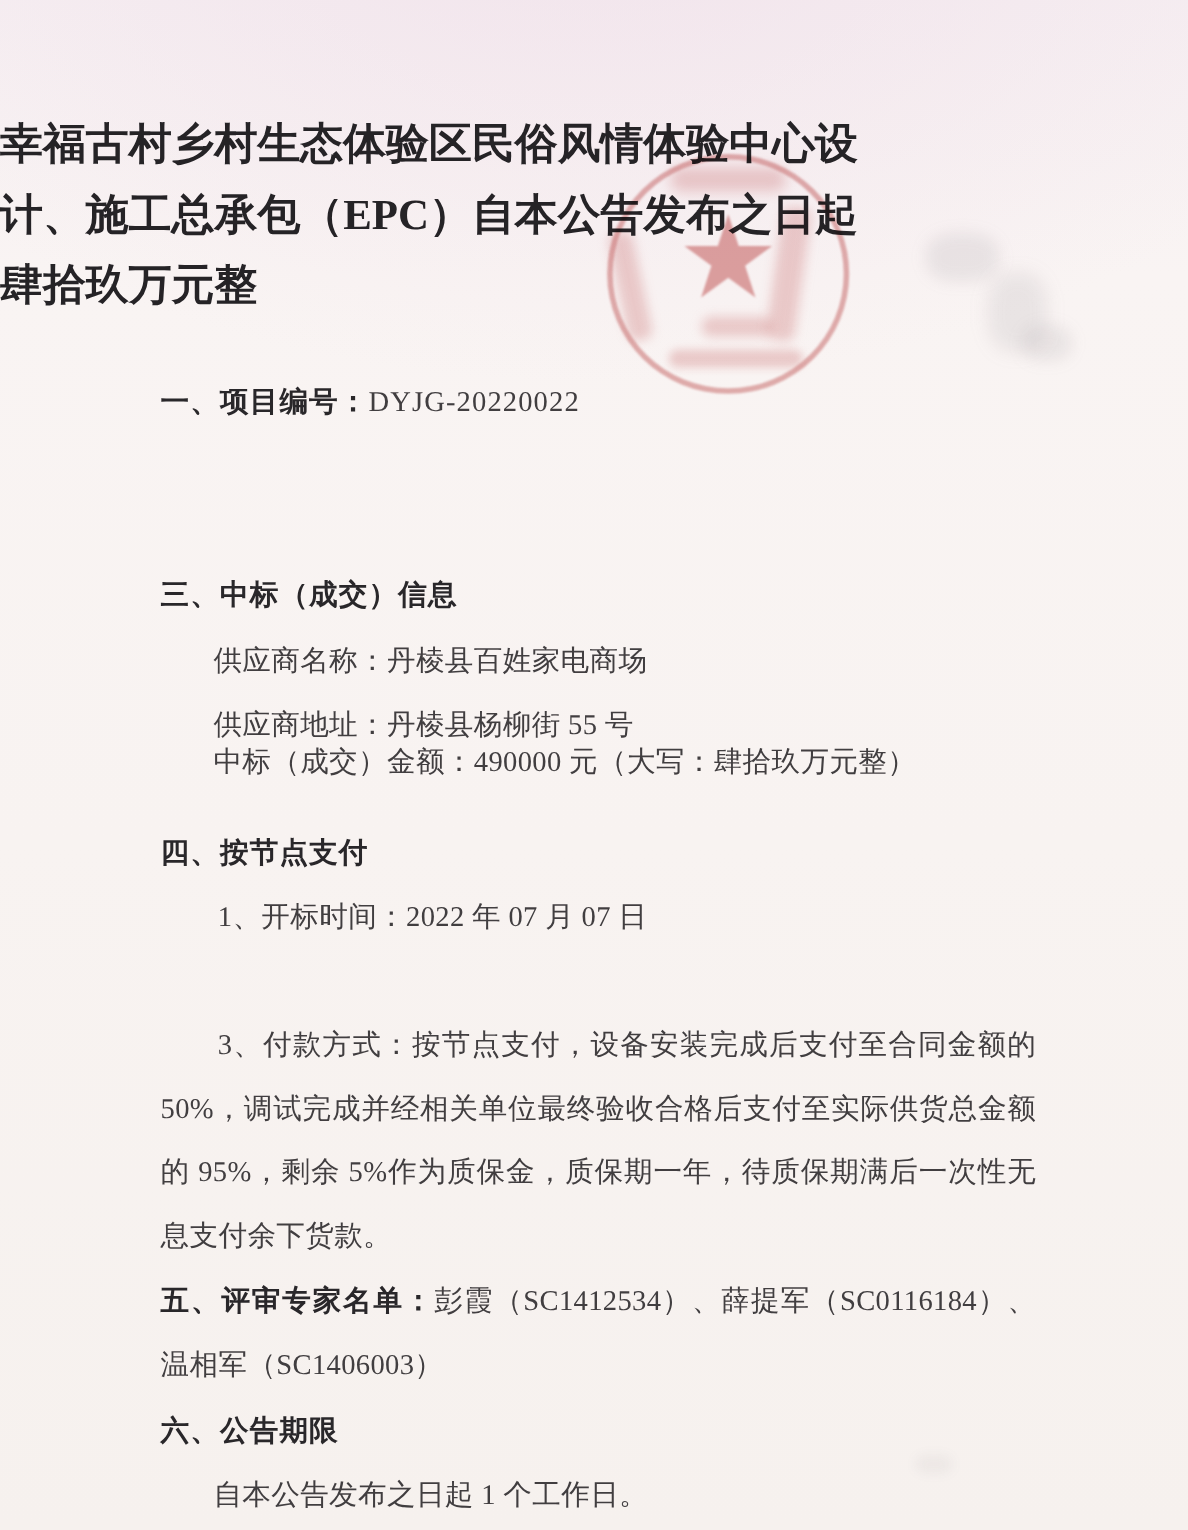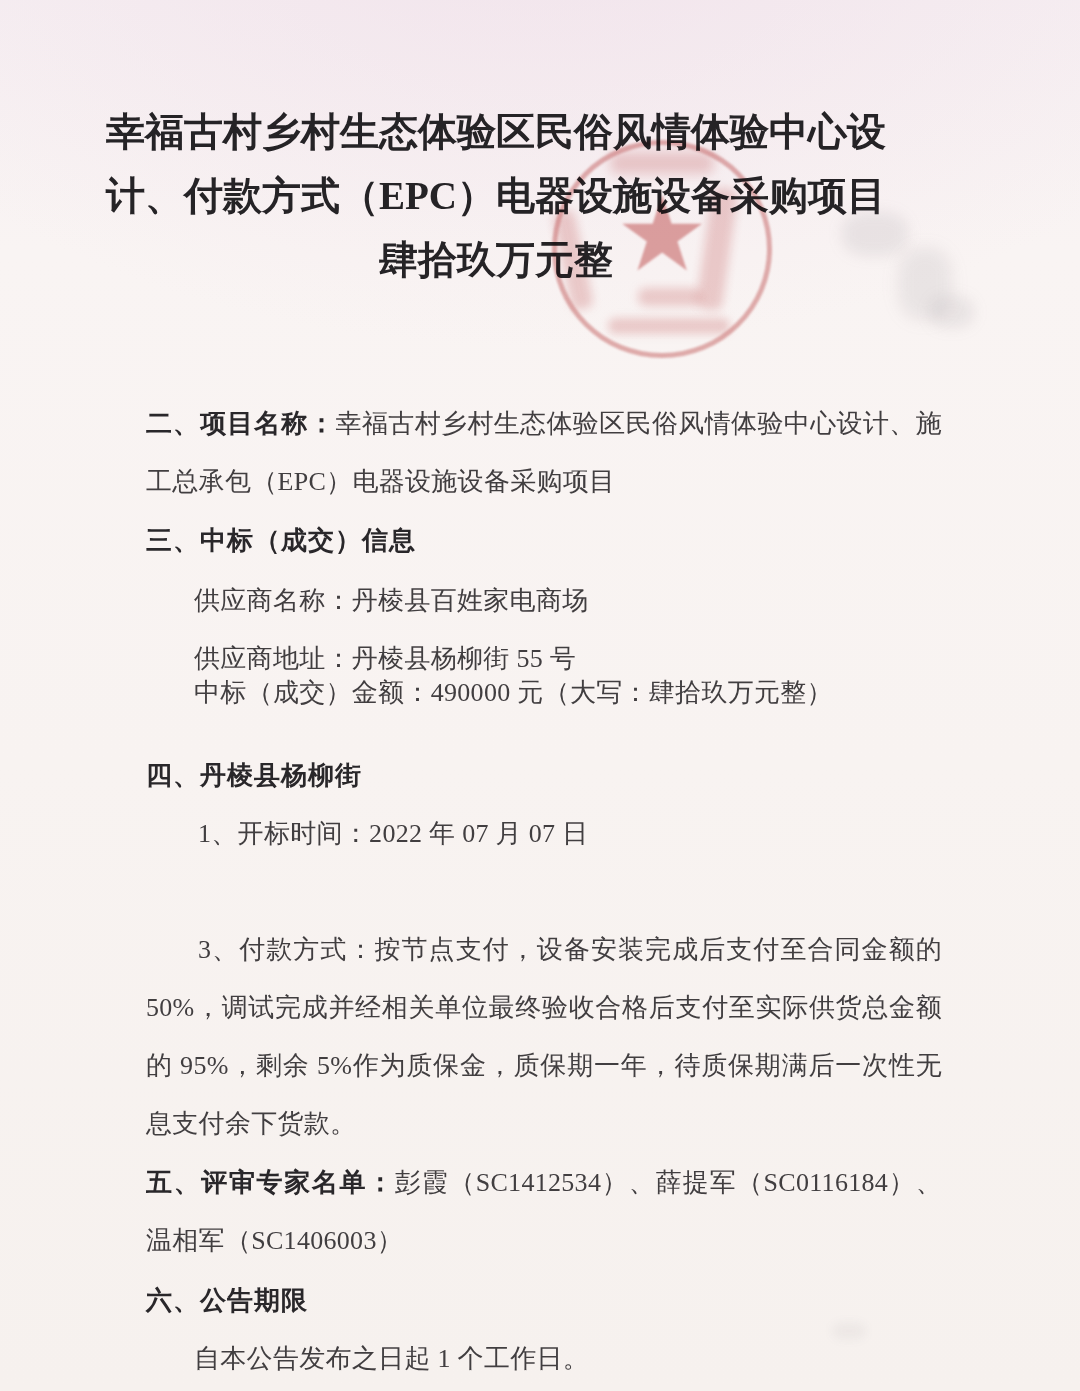--- a/index.html
+++ b/index.html
@@ -9,21 +9,20 @@
     overflow:hidden;
     background:
       radial-gradient(120% 55% at 50% -8%, rgba(236,214,228,.45), rgba(236,214,228,0) 60%),
       linear-gradient(180deg,#f6eff2 0%,#f9f4f3 18%,#f8f3f1 55%,#f6f1ee 100%);
     font-family:"Liberation Serif","DejaVu Serif",serif;
     color:#3a3739;
   }
   
   .title{
     position:absolute;left:0;top:100px;width:992px;
-    text-align:center;
     font-weight:700;
     font-size:39px;line-height:64px;letter-spacing:0px;
     color:#252326;
   }
   
   .line{
     position:absolute;left:146px;width:796px;margin:0;
     font-size:26px;line-height:58px;letter-spacing:.3px;
     color:#413e40;
     text-align:justify;
@@ -67,51 +66,51 @@
   .sm3{left:930px;top:296px;width:44px;height:32px;filter:blur(7px);}
   .sm4{left:832px;top:1322px;width:34px;height:18px;filter:blur(5px);opacity:.6;}
 </style>
 </head>
 <body>
 
 <div class="page">
 
   <div class="title">
     <div>幸福古村乡村生态体验区民俗风情体验中心设</div>
-    <div>计、付款方式（EPC）电器设施设备采购项目</div>
+    <div>计、施工总承包（EPC）自本公告发布之日起</div>
     <div>肆拾玖万元整</div>
   </div>
 
   <div class="seal">
     <div class="seal-ring"></div>
     <span class="seal-star">★</span>
     <div class="blob b1"></div>
     <div class="blob b2"></div>
     <div class="blob b3"></div>
     <div class="blob b4"></div>
     <div class="blob b5"></div>
   </div>
 
   <div class="smudge sm1"></div>
   <div class="smudge sm2"></div>
   <div class="smudge sm3"></div>
   <div class="smudge sm4"></div>
 
+  <p class="line" style="top:336px"><span class="h">一、项目编号：</span><span class="latin">DYJG-20220022</span></p>
 
-  <p class="line" style="top:394px"><span class="h">二、项目名称：</span><span>幸福古村乡村生态体验区民俗风情体验中心设计、施工总承包（EPC）电器设施设备采购项目</span></p>
 
   <p class="line" style="top:511px"><span class="h">三、中标（成交）信息</span></p>
 
   <p class="line sub" style="top:572px">供应商名称：丹棱县百姓家电商场</p>
 
   <p class="line sub" style="top:630px">供应商地址：丹棱县杨柳街 55 号</p>
 
   <p class="line sub" style="top:664px">中标（成交）金额：490000 元（大写：肆拾玖万元整）</p>
 
-  <p class="line" style="top:746px"><span class="h">四、丹棱县杨柳街</span></p>
+  <p class="line" style="top:746px"><span class="h">四、按节点支付</span></p>
 
   <p class="line num" style="top:805px">1、开标时间：2022 年 07 月 07 日</p>
 
 
   <p class="line num" style="top:921px">3、付款方式：按节点支付，设备安装完成后支付至合同金额的 50%，调试完成并经相关单位最终验收合格后支付至实际供货总金额的 95%，剩余 5%作为质保金，质保期一年，待质保期满后一次性无息支付余下货款。</p>
 
   <p class="line" style="top:1153px"><span class="h">五、评审专家名单：</span><span>彭霞（SC1412534）、薛提军（SC0116184）、温相军（SC1406003）</span></p>
 
   <p class="line" style="top:1271px"><span class="h">六、公告期限</span></p>
 

